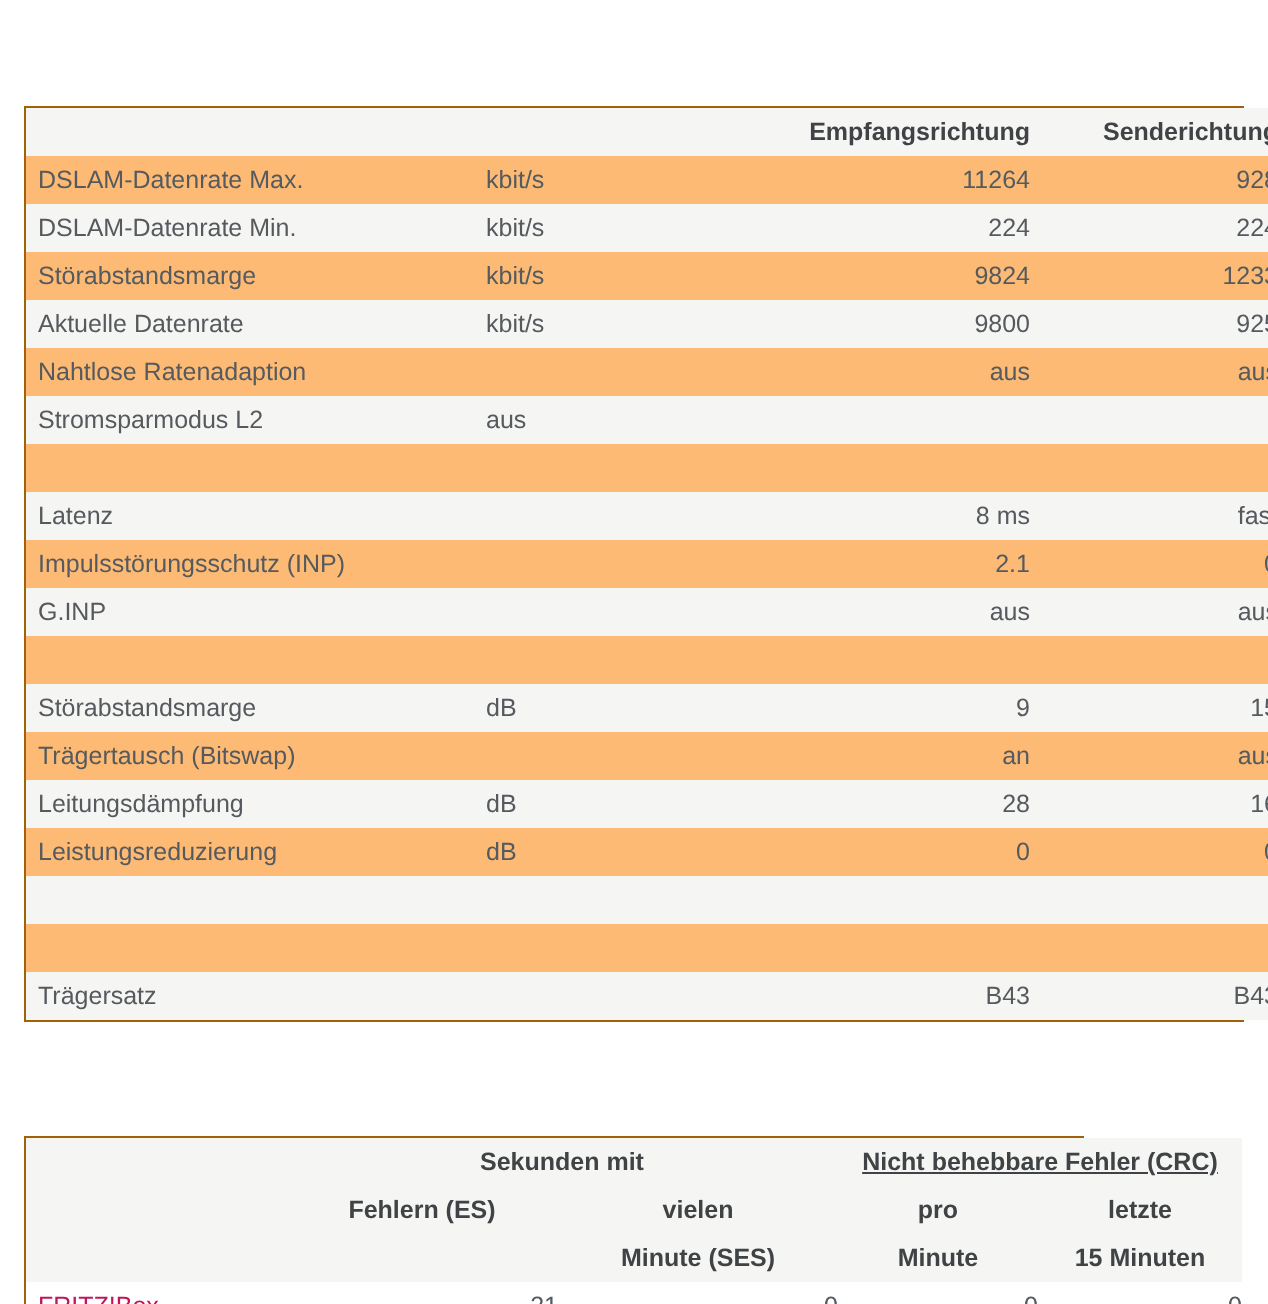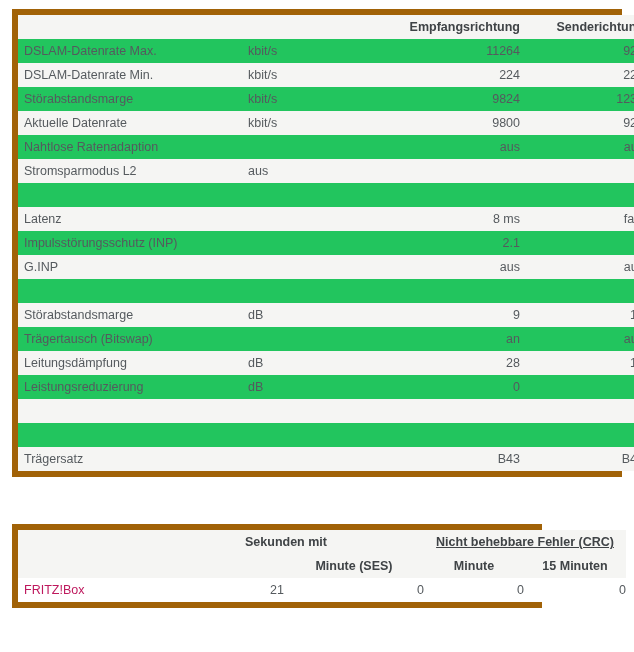--- a/index.html
+++ b/index.html
@@ -20,23 +20,24 @@
     width: 634px;
     height: 652px;
     overflow: hidden;
     box-sizing: border-box;
   }
 
   
   .tbl-wrap {
     position: absolute;
     left: 12px;
-    border: 6px solid #a16207;
+    border: 1px solid #a16207;
     box-sizing: border-box;
     background: #ffffff;
+    margin-top: 44px;
   }
   table {
     border-collapse: collapse;
     width: 100%;
     table-layout: fixed;
     font-size: 12.5px;
   }
   td, th {
     padding: 0;
     margin: 0;
@@ -46,21 +47,21 @@
     overflow: hidden;
   }
 
   
   #dsl-table-wrap {
     top: 9px;
     width: 610px;
   }
   #dsl-table tr { height: 24px; }
   #dsl-table tr.stripe  > td { background: #f5f5f3; }
-  #dsl-table tr.plain   > td { background: #22c55e; }
+  #dsl-table tr.plain   > td { background: #fdba74; }
   #dsl-table tr.head    > td { background: #f5f5f3; }
 
   #dsl-table td.c-label {
     width: 224px;
     padding-left: 6px;
     text-align: left;
     color: #555a5e;
   }
   #dsl-table td.c-unit {
     width: 120px;
@@ -256,20 +257,27 @@
         <col class="col-15">
       </colgroup>
       <thead>
         <tr>
           <td class="blank"></td>
           <td class="span-left" colspan="2">Sekunden mit</td>
           <td class="span-right" colspan="2">Nicht behebbare Fehler (CRC)</td>
         </tr>
         <tr>
           <td class="blank"></td>
+          <td>Fehlern (ES)</td>
+          <td>vielen</td>
+          <td>pro</td>
+          <td>letzte</td>
+        </tr>
+        <tr>
+          <td class="blank"></td>
           <td></td>
           <td>Minute (SES)</td>
           <td>Minute</td>
           <td>15 Minuten</td>
         </tr>
       </thead>
       <tbody id="err-body">
           <tr class="plain">
             <td class="e-label">FRITZ!Box</td>
             <td class="e-num">21</td>

